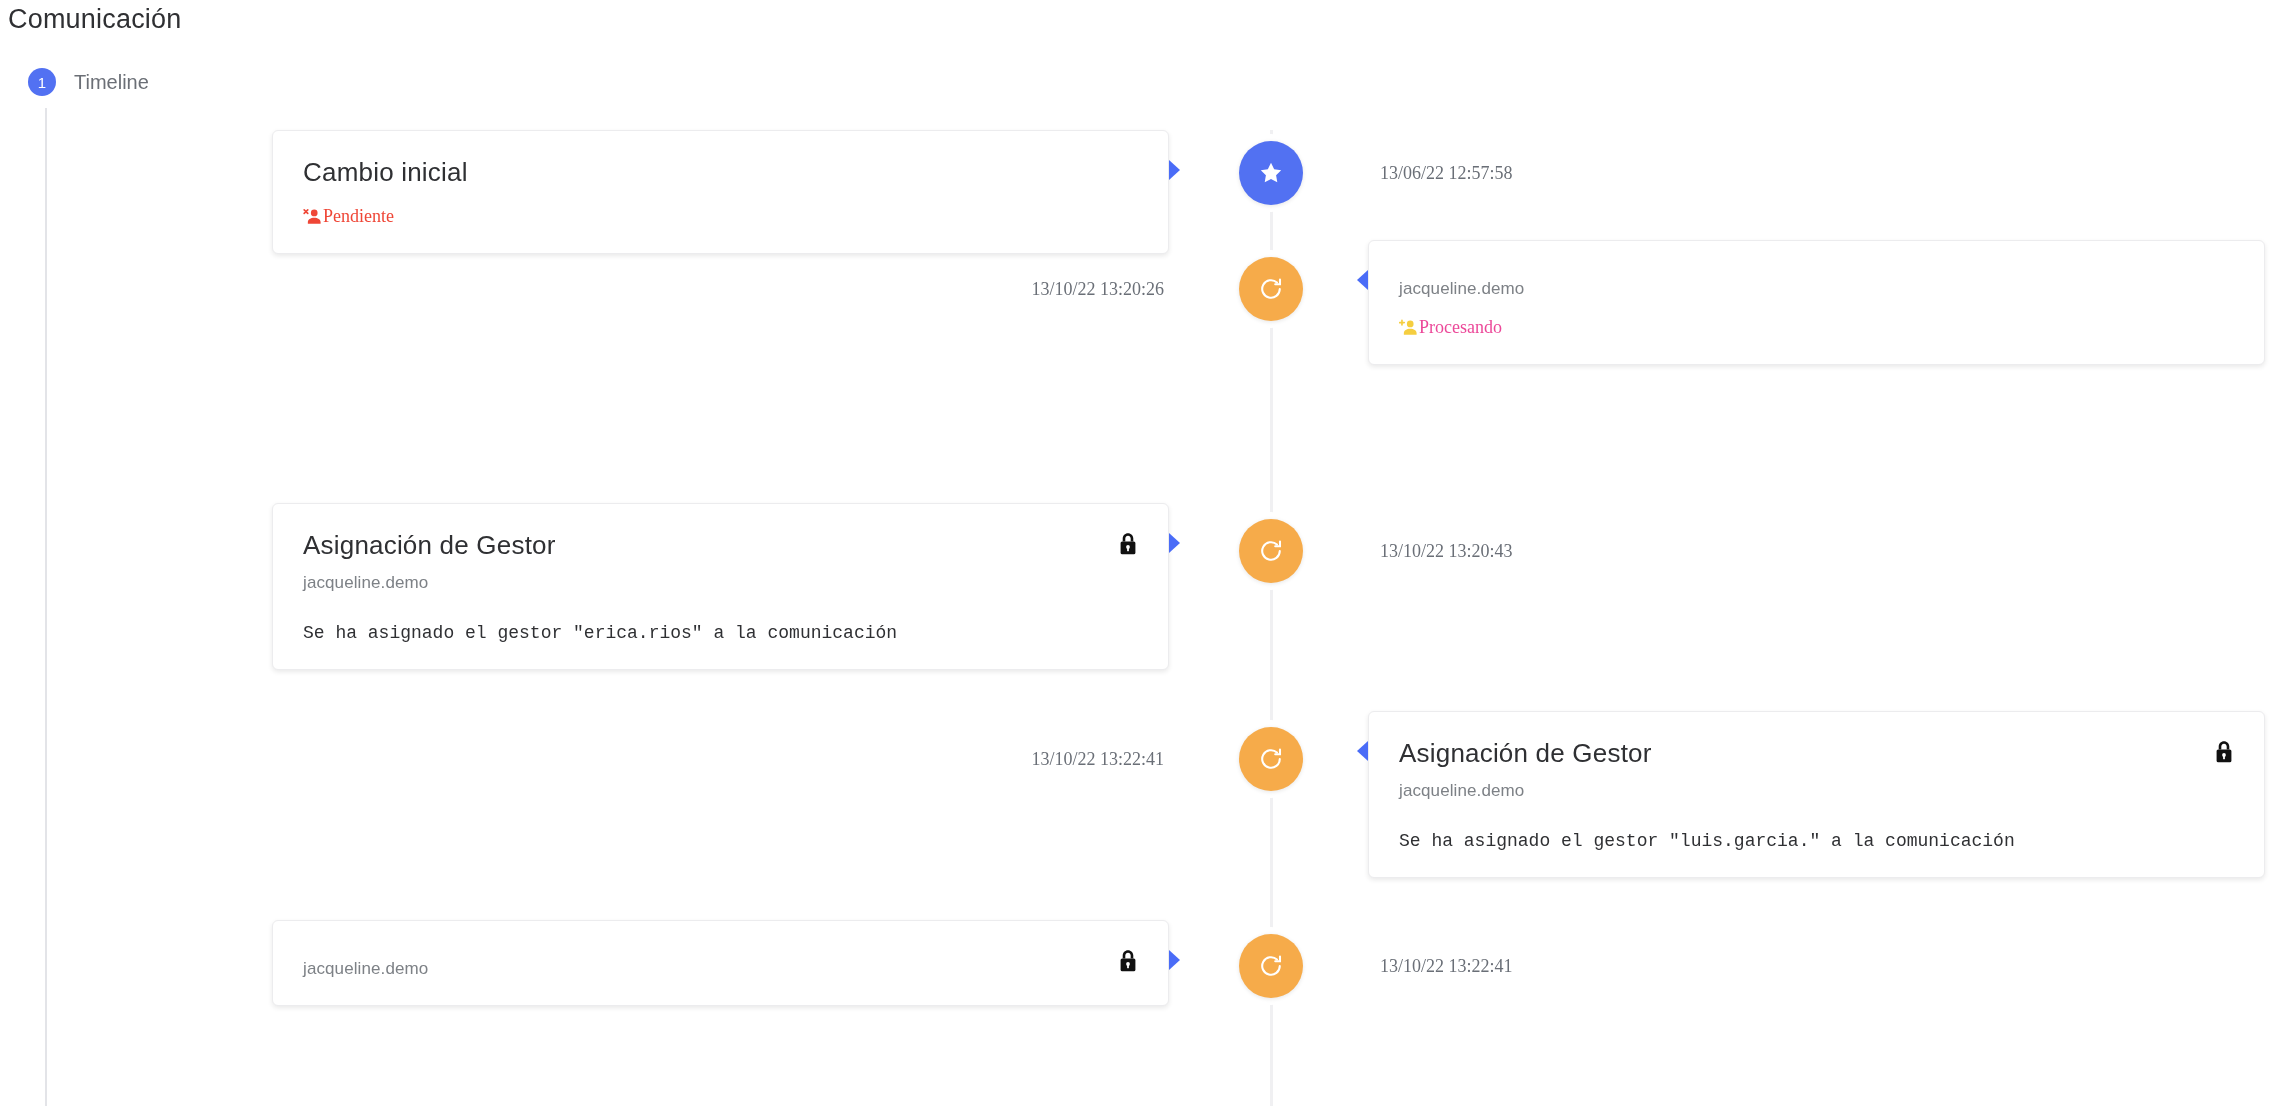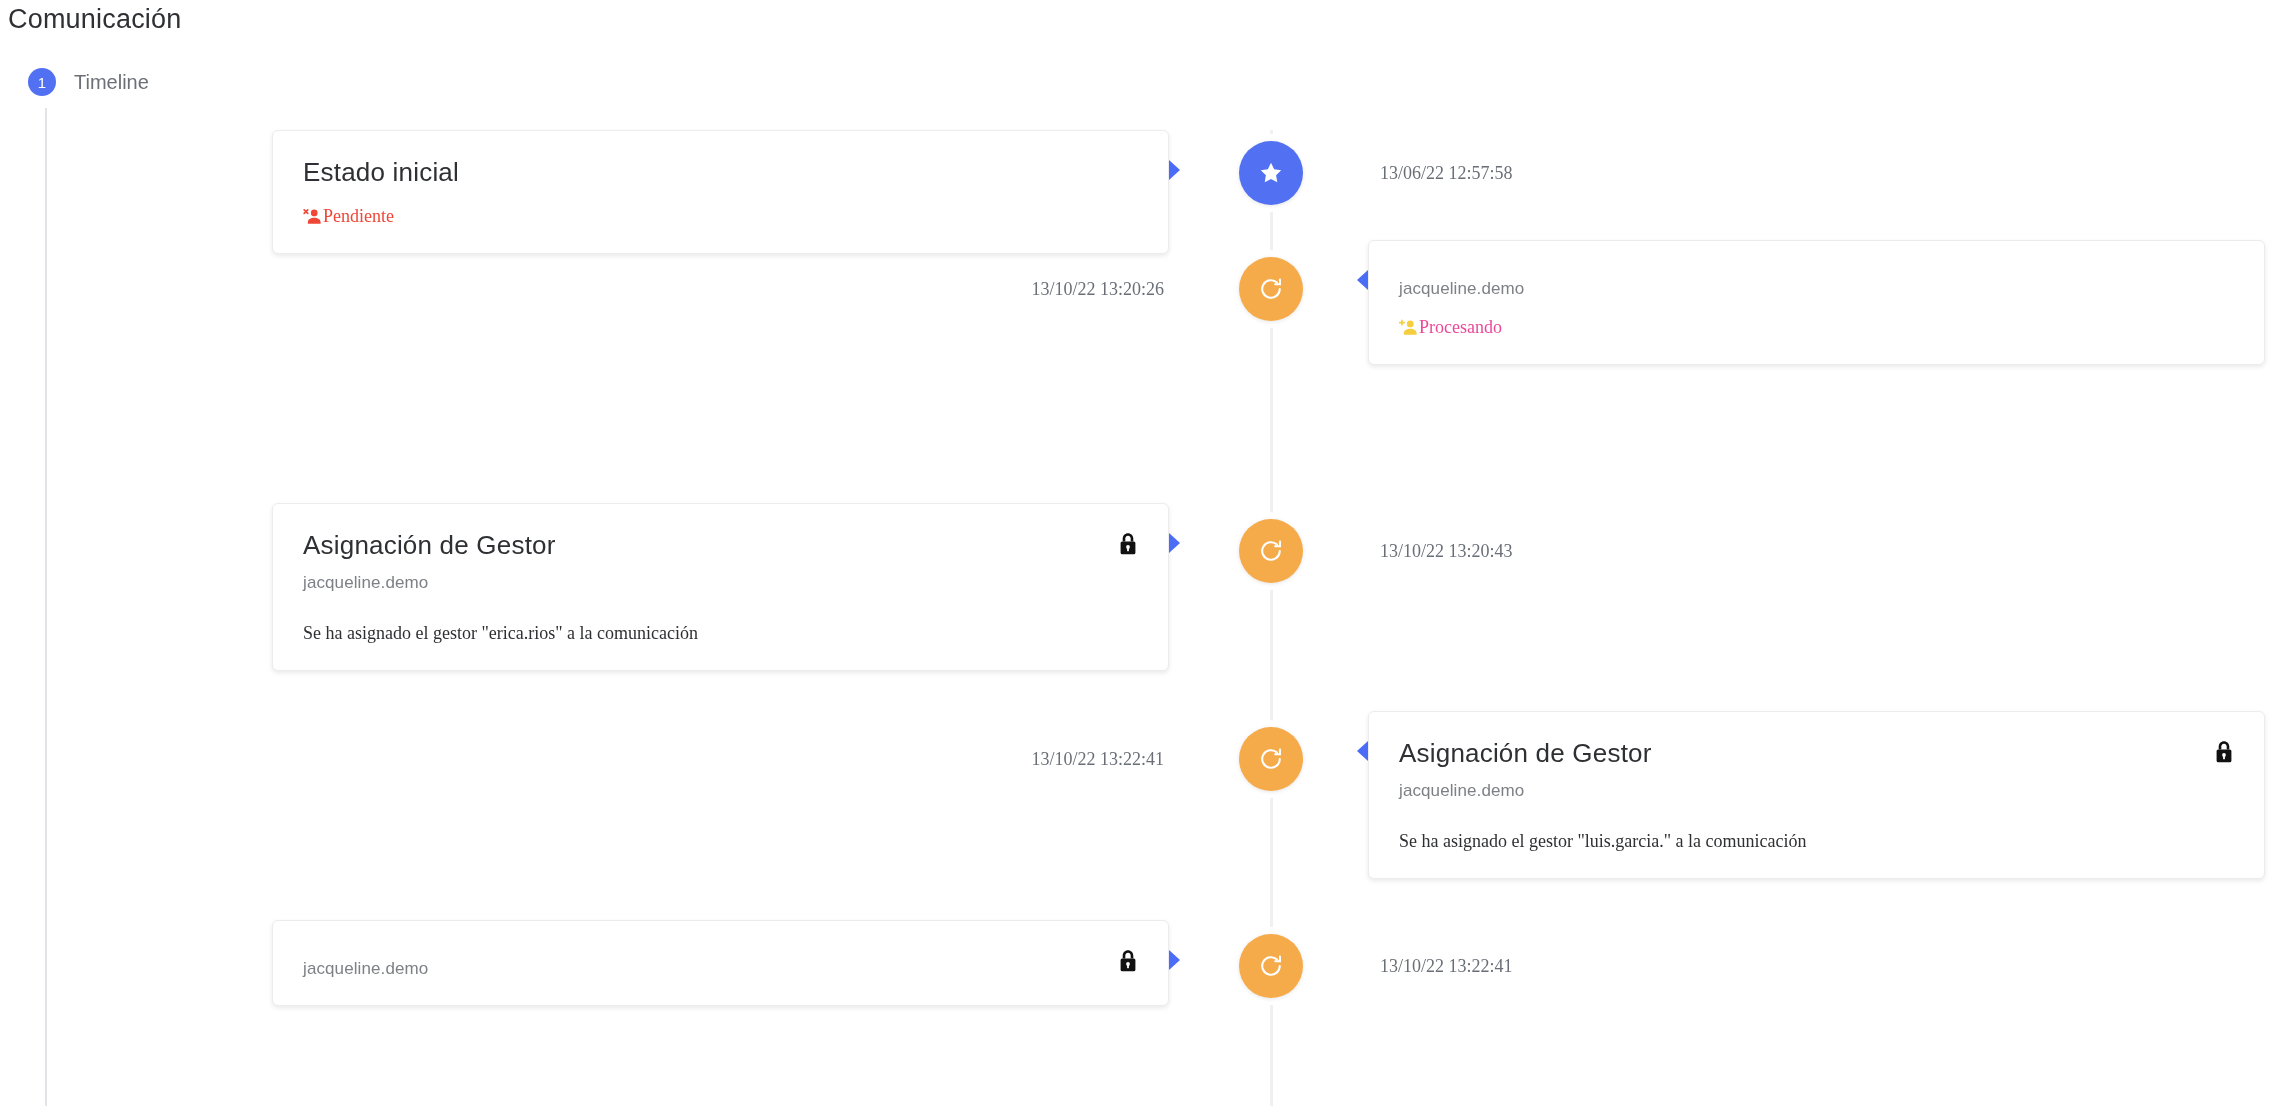--- a/index.html
+++ b/index.html
@@ -146,21 +146,21 @@
   .card-user {
     margin-top: 12px;
     font-size: 17px;
     color: #7d8186;
     letter-spacing: 0.1px;
   }
   .card-desc {
     margin-top: 30px;
     font-size: 18px;
     color: #2f3033;
-    font-family: Liberation Serif, serif;
+    font-family: Liberation Mono, monospace;
   }
   .card-status {
     margin-top: 18px;
     display: flex;
     align-items: center;
     font-size: 18px;
     font-family: "Liberation Serif", serif;
   }
   .card-status svg { display: block; }
 
@@ -208,21 +208,21 @@
         <div class="tl-row" style="top: 0px;">
           <div class="tl-node" style="top: 4px;">
             <div class="tl-node-inner" style="background: rgb(82, 113, 242);">
               <svg width="26" height="26" viewBox="0 0 24 24" fill="#ffffff">
                 <path d="M12 2.6l2.9 5.9 6.5.95-4.7 4.58 1.11 6.47L12 17.45 6.19 20.5 7.3 14.03 2.6 9.45l6.5-.95z"></path>
               </svg>
             </div>
           </div>
           <div class="tl-time right" style="top: 33px;">13/06/22 12:57:58</div>
           <div class="tl-card left" style="top: 0px;">
-            <div class="card-title">Estado inicial</div>
+            <div class="card-title">Cambio inicial</div>
             <div class="card-status" style="color: rgb(239, 70, 54);">
               <span>
                 <svg width="20" height="18" viewBox="0 0 24 22" fill="#ef4636">
                   <circle cx="13.5" cy="6" r="4.1"></circle>
                   <path d="M13.5 11.8c-4.3 0-7.8 2.3-7.8 5.2v2.2h15.6v-2.2c0-2.9-3.5-5.2-7.8-5.2z"></path>
                   <path d="M1.2 2.2l4.4 4.4M5.6 2.2L1.2 6.6" stroke="#ef4636" stroke-width="2" stroke-linecap="round"></path>
                 </svg>
               </span>
               <span>Pendiente</span>
             </div>

